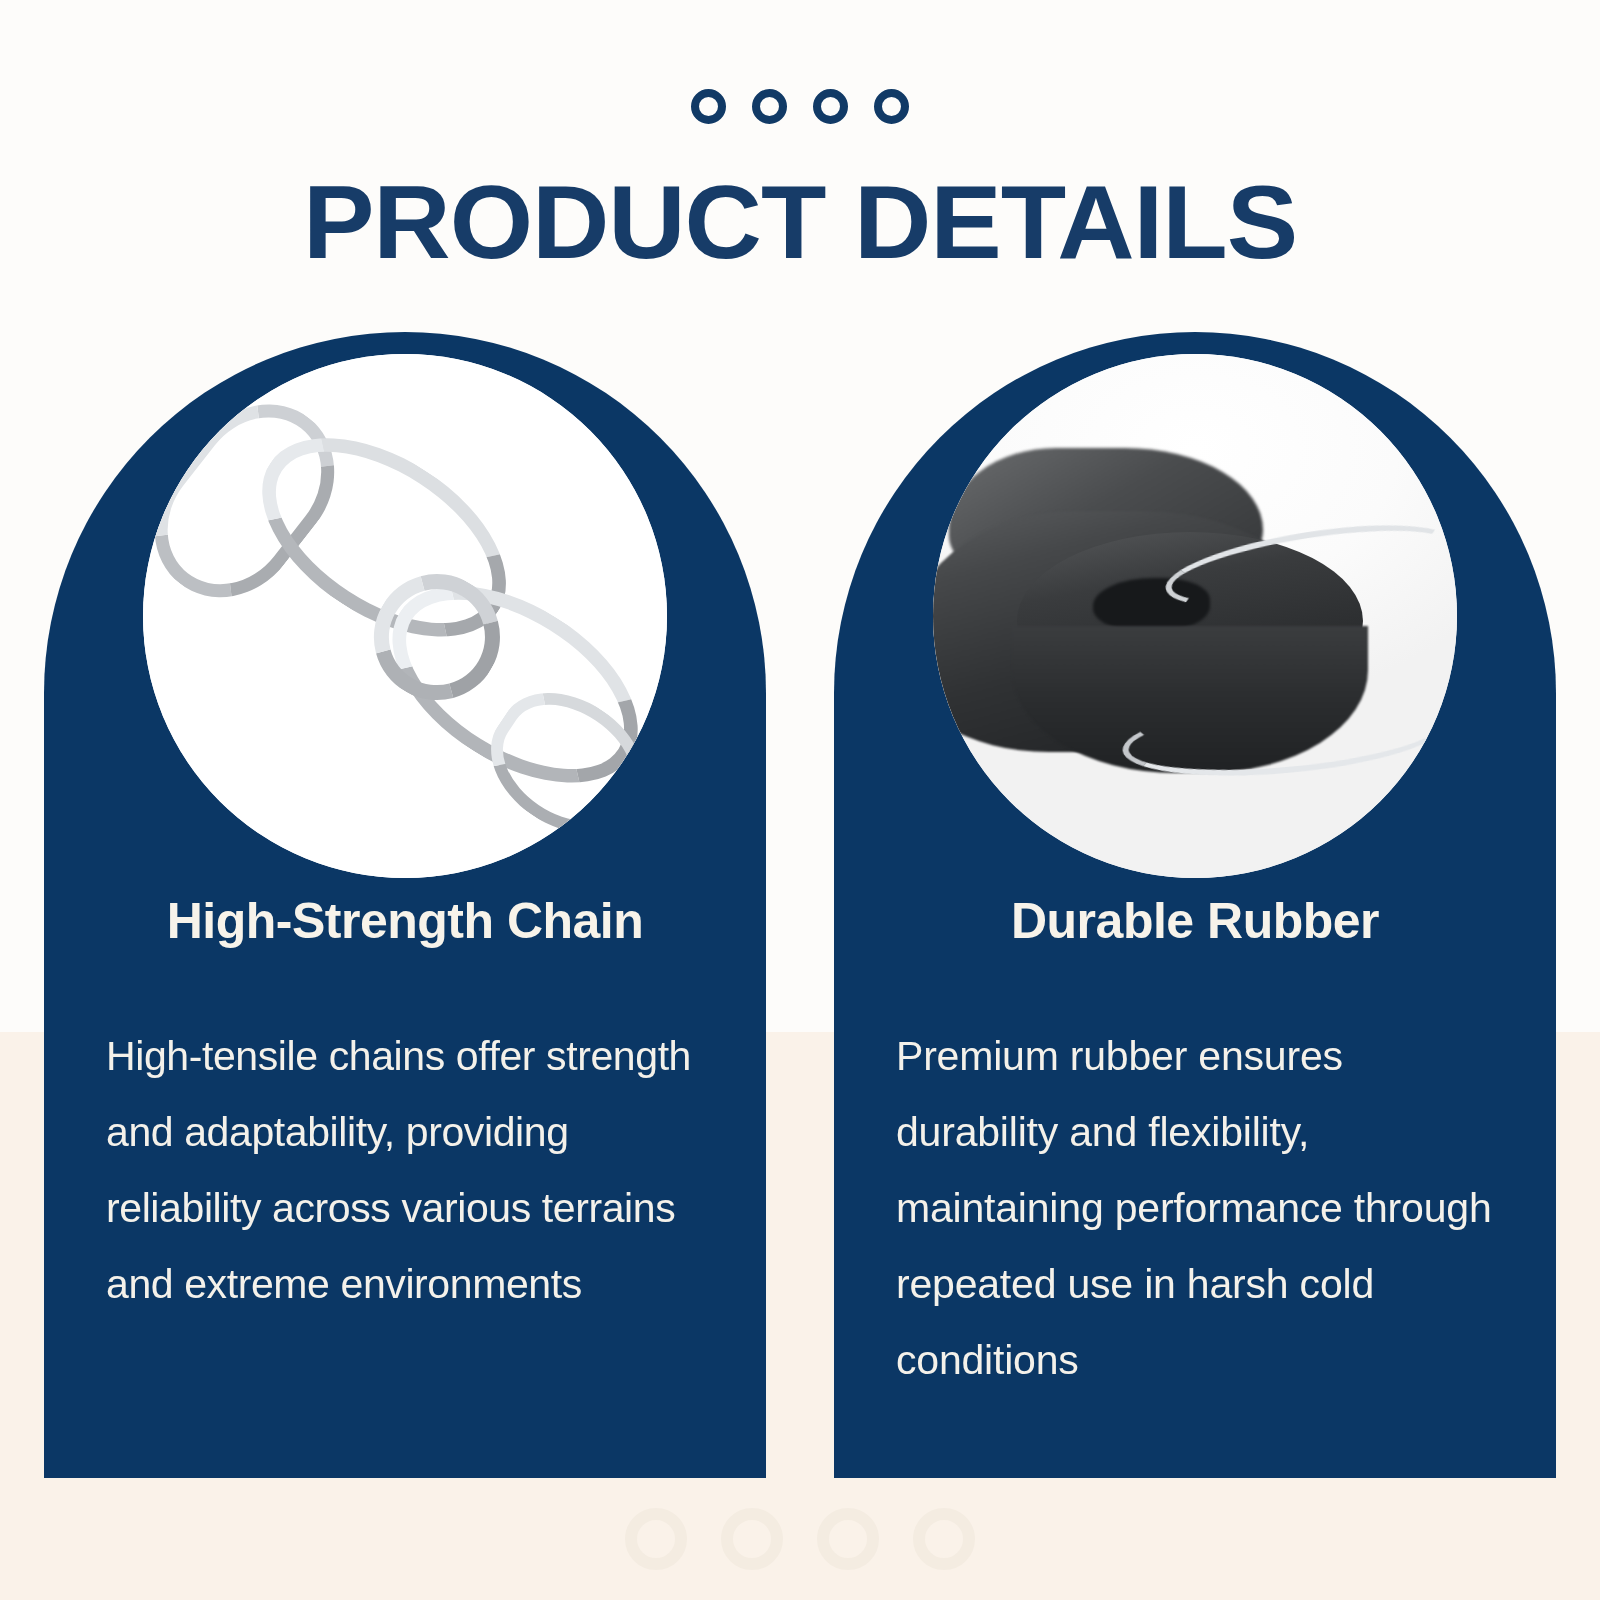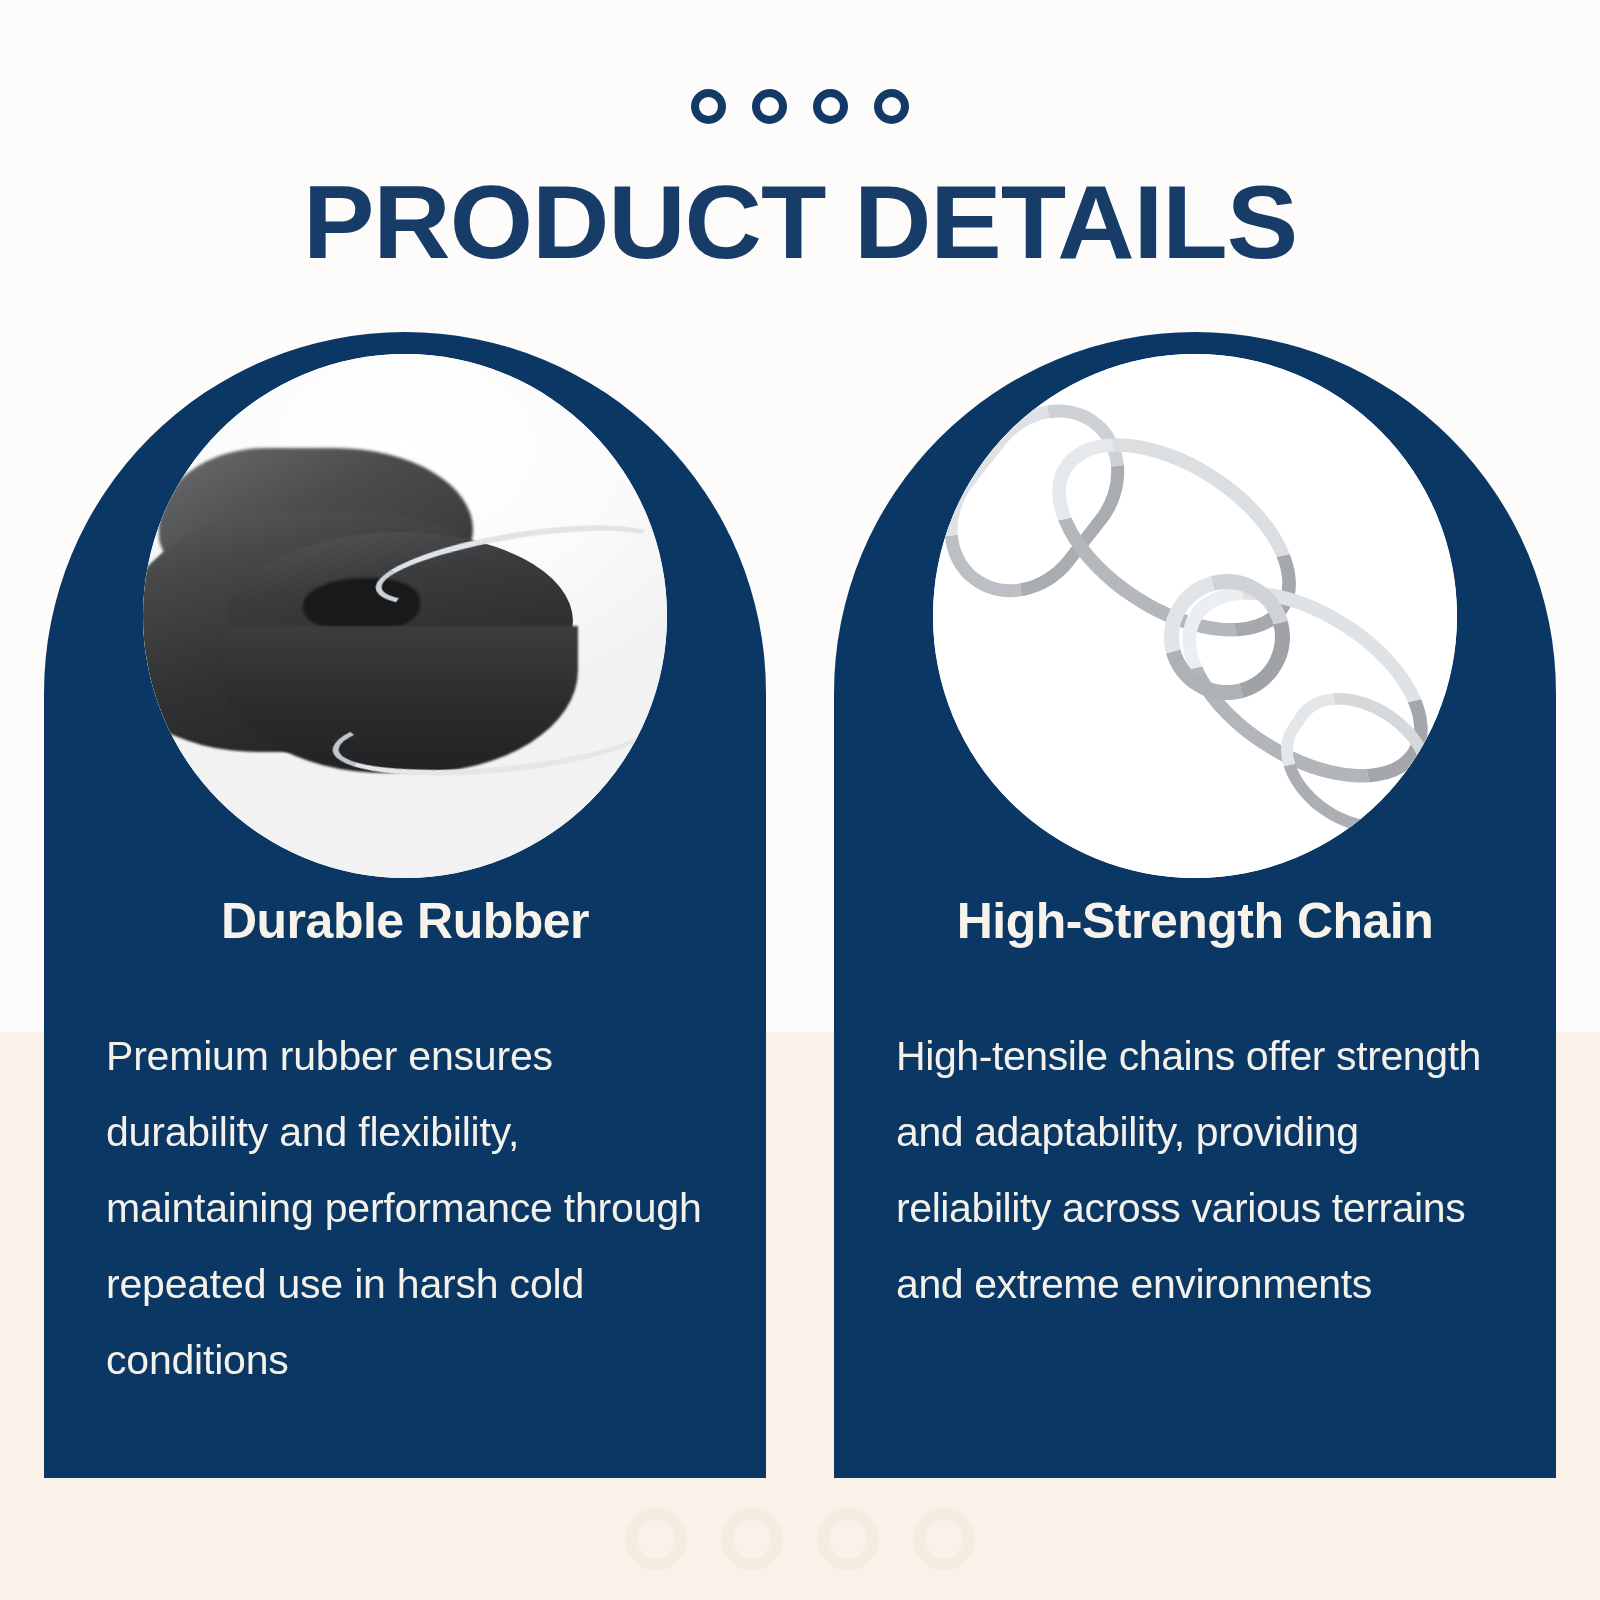--- a/index.html
+++ b/index.html
@@ -190,55 +190,55 @@
   <span class="dot"></span>
   <span class="dot"></span>
   <span class="dot"></span>
   <span class="dot"></span>
 </div>
 
 <h1 id="title">PRODUCT DETAILS</h1>
 
 <div id="cards">
 
+  <div class="card right">
+    <div class="photo">
+      <div class="photo-inner">
+        <div class="chain-bg"></div>
+        <div class="link lk-a"></div>
+        <div class="link lk-b"></div>
+        <div class="link lk-d"></div>
+        <div class="link lk-c"></div>
+        <div class="link lk-e"></div>
+      </div>
+    </div>
+    <div class="card-text">
+      <div class="card-heading">High-Strength Chain</div>
+      <div class="card-body">High-tensile chains offer strength and adaptability, providing reliability across various terrains and extreme environments</div>
+    </div>
+  </div>
+
   <div class="card left">
     <div class="photo">
       <div class="photo-inner">
         <div class="rubber-bg"></div>
         <div class="rubber-top"></div>
         <div class="rubber-body"></div>
         <div class="rubber-disc"></div>
         <div class="rubber-skirt"></div>
         <div class="wire1"></div>
         <div class="wire2"></div>
       </div>
     </div>
     <div class="card-text">
       <div class="card-heading">Durable Rubber</div>
       <div class="card-body">Premium rubber ensures durability and flexibility, maintaining performance through repeated use in harsh cold conditions</div>
     </div>
   </div>
 
-  <div class="card right">
-    <div class="photo">
-      <div class="photo-inner">
-        <div class="chain-bg"></div>
-        <div class="link lk-a"></div>
-        <div class="link lk-b"></div>
-        <div class="link lk-d"></div>
-        <div class="link lk-c"></div>
-        <div class="link lk-e"></div>
-      </div>
-    </div>
-    <div class="card-text">
-      <div class="card-heading">High-Strength Chain</div>
-      <div class="card-body">High-tensile chains offer strength and adaptability, providing reliability across various terrains and extreme environments</div>
-    </div>
-  </div>
-
 </div>
 
 <div id="watermark">
   <span class="wm-ring"></span>
   <span class="wm-ring"></span>
   <span class="wm-ring"></span>
   <span class="wm-ring"></span>
 </div>
 
 </body></html>

